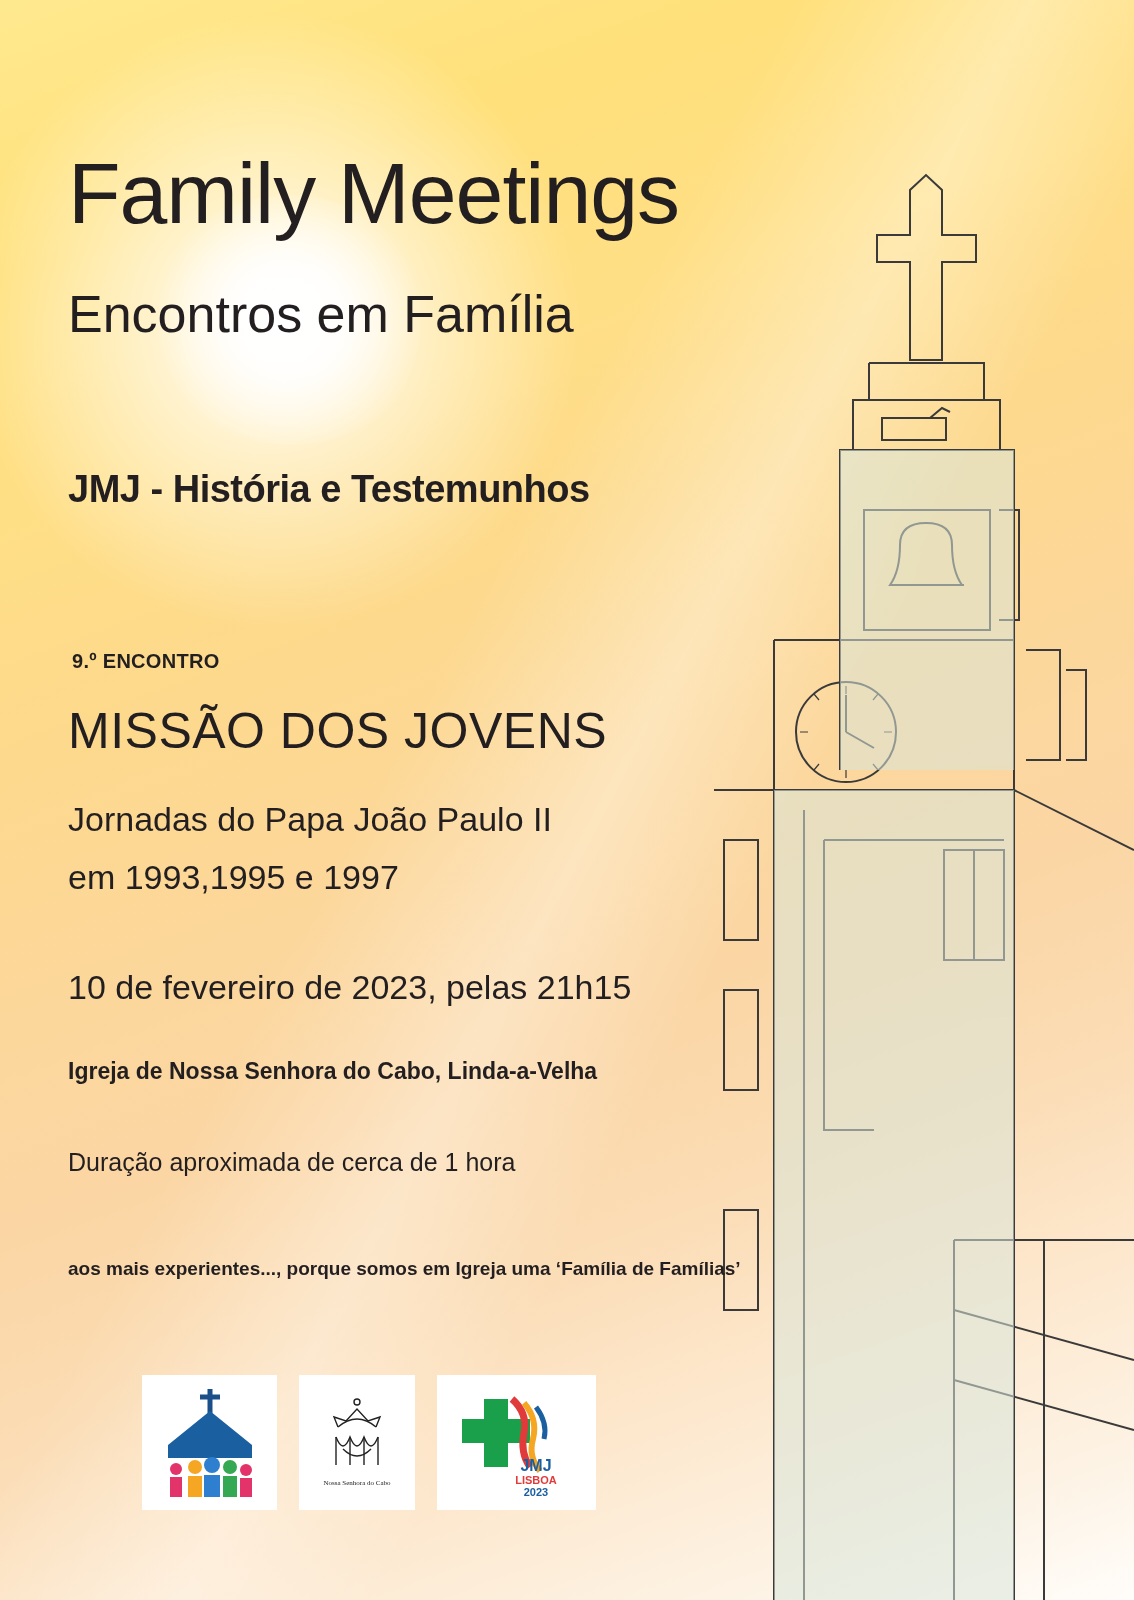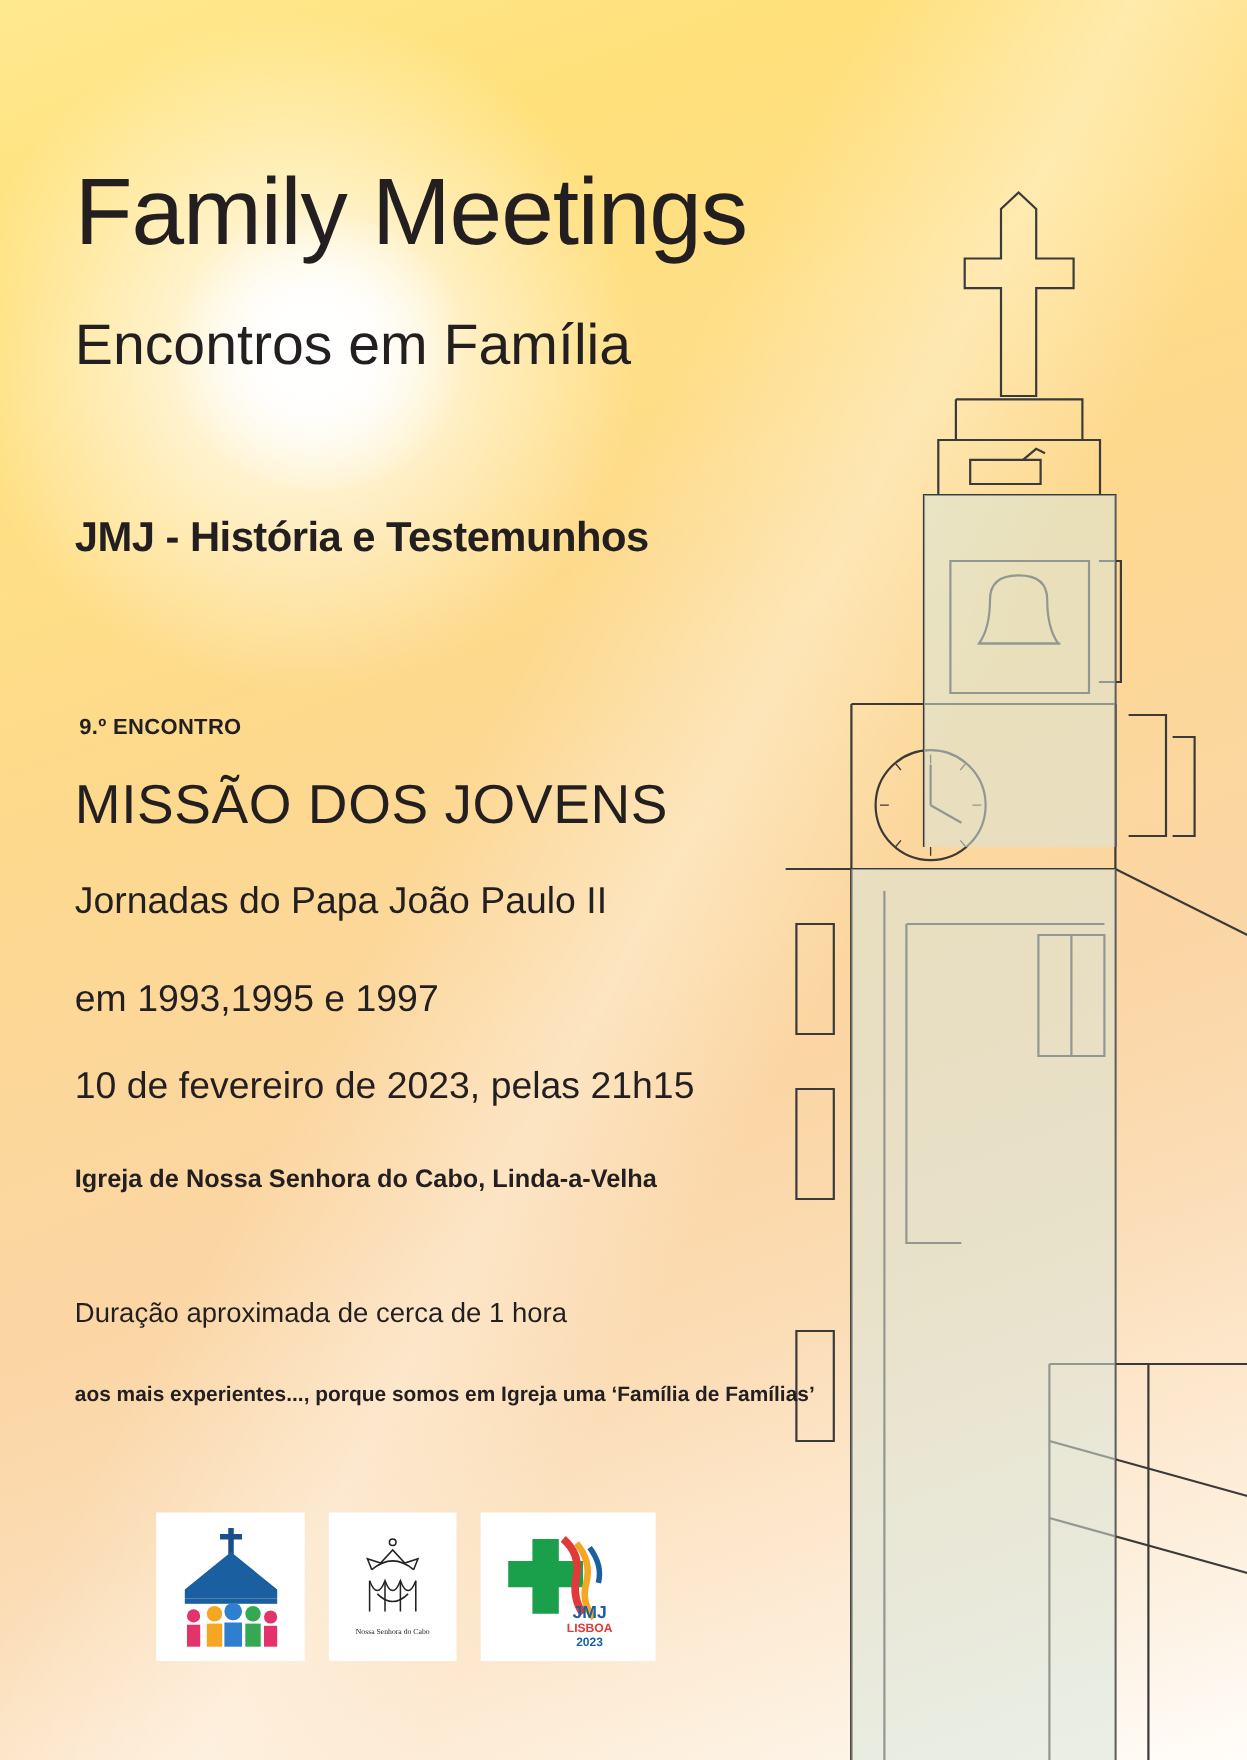--- a/index.html
+++ b/index.html
@@ -61,32 +61,32 @@
   .headline{
     position:absolute;left:68px;top:702px;
     font-size:50px;font-weight:400;color:#231f20;letter-spacing:0.5px;
   }
   .line1{
     position:absolute;left:68px;top:800px;
     font-size:34px;color:#231f20;
   }
   .line2{
     position:absolute;left:68px;top:858px;
-    font-size:34px;color:#231f20;margin-top:31px;
+    font-size:34px;color:#231f20;
   }
   .datetime{
     position:absolute;left:68px;top:968px;
     font-size:34px;color:#231f20;
   }
   .venue{
     position:absolute;left:68px;top:1058px;
     font-size:23px;font-weight:bold;color:#231f20;
   }
   .duration{
-    position:absolute;left:68px;top:1180px;
+    position:absolute;left:68px;top:1148px;
     font-size:25px;color:#231f20;
   }
   .audience{
     position:absolute;left:68px;top:1255px;
     font-size:19px;font-weight:bold;color:#231f20;line-height:1.45;
   }
 
   .logos{
     position:absolute;left:142px;top:1375px;
     display:flex;gap:22px;align-items:flex-start;

